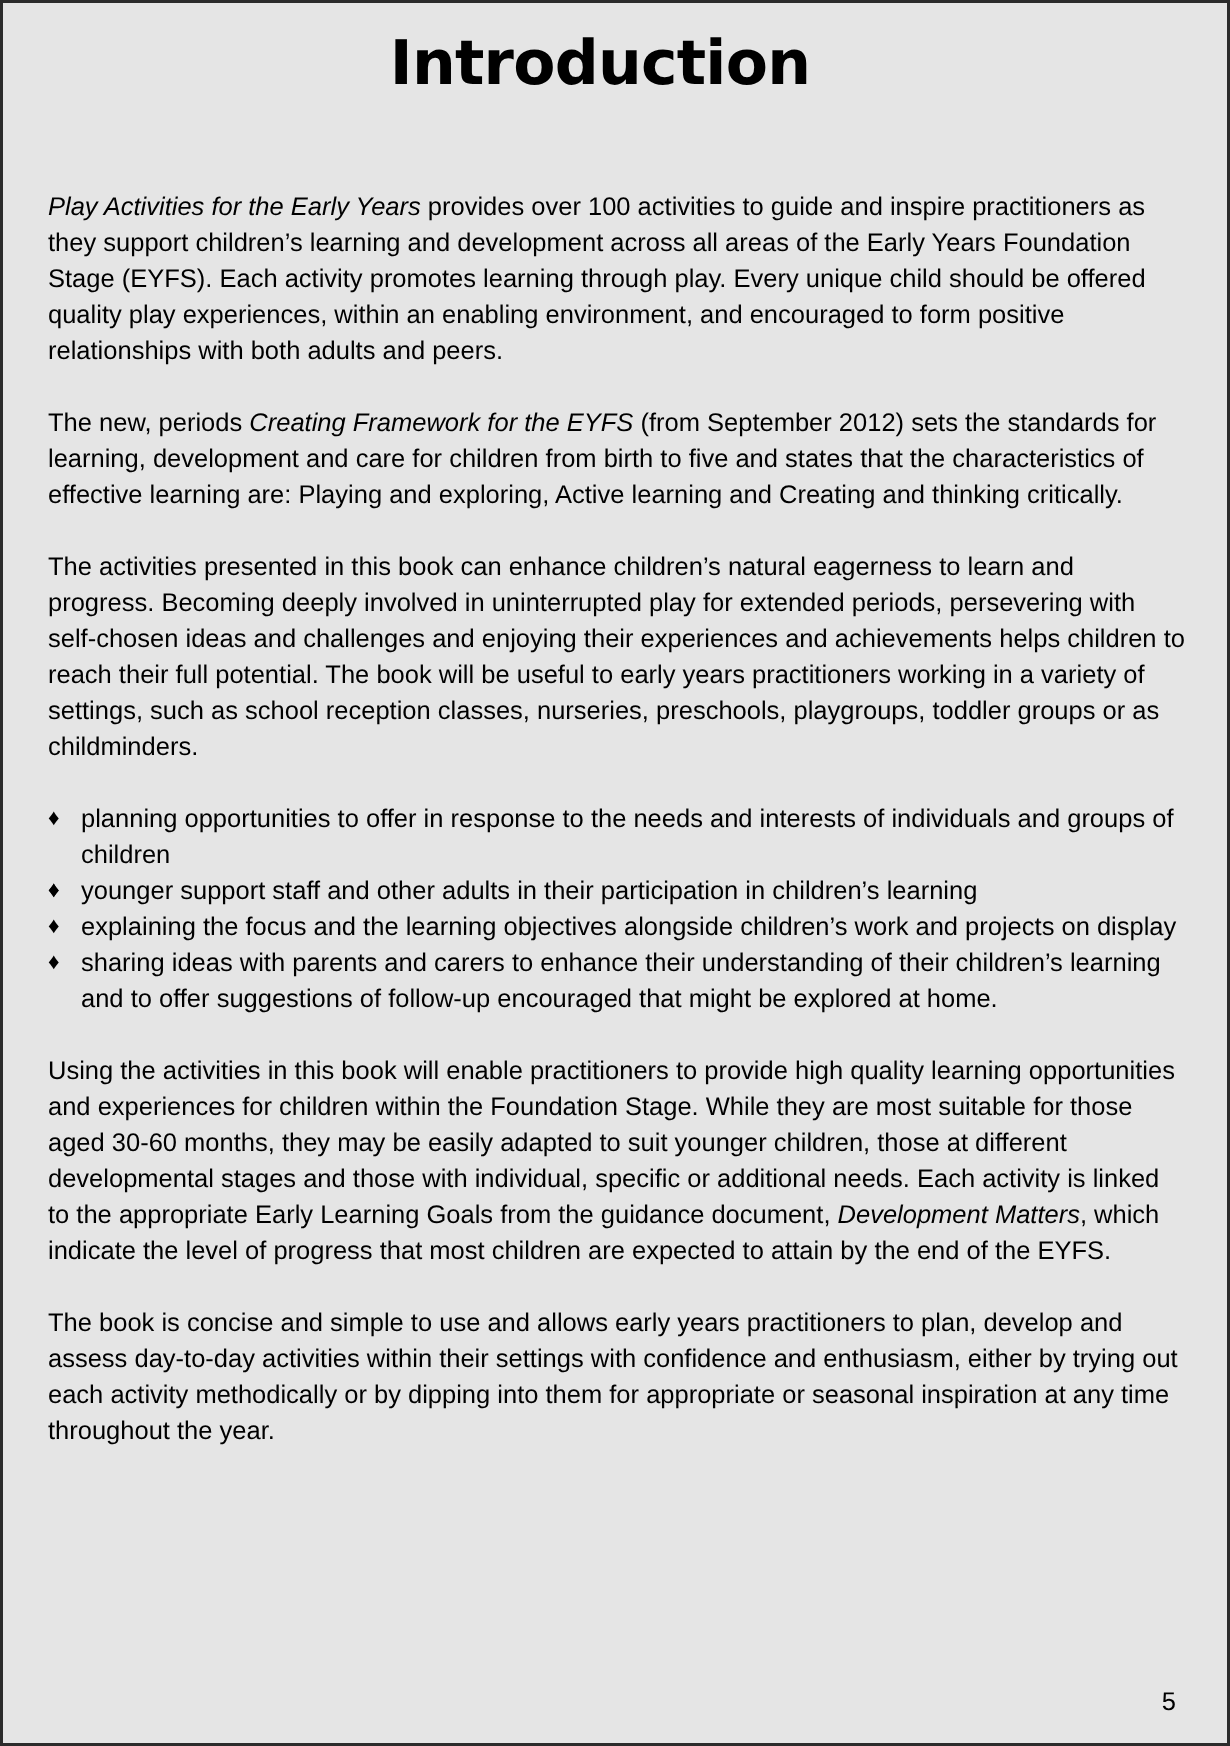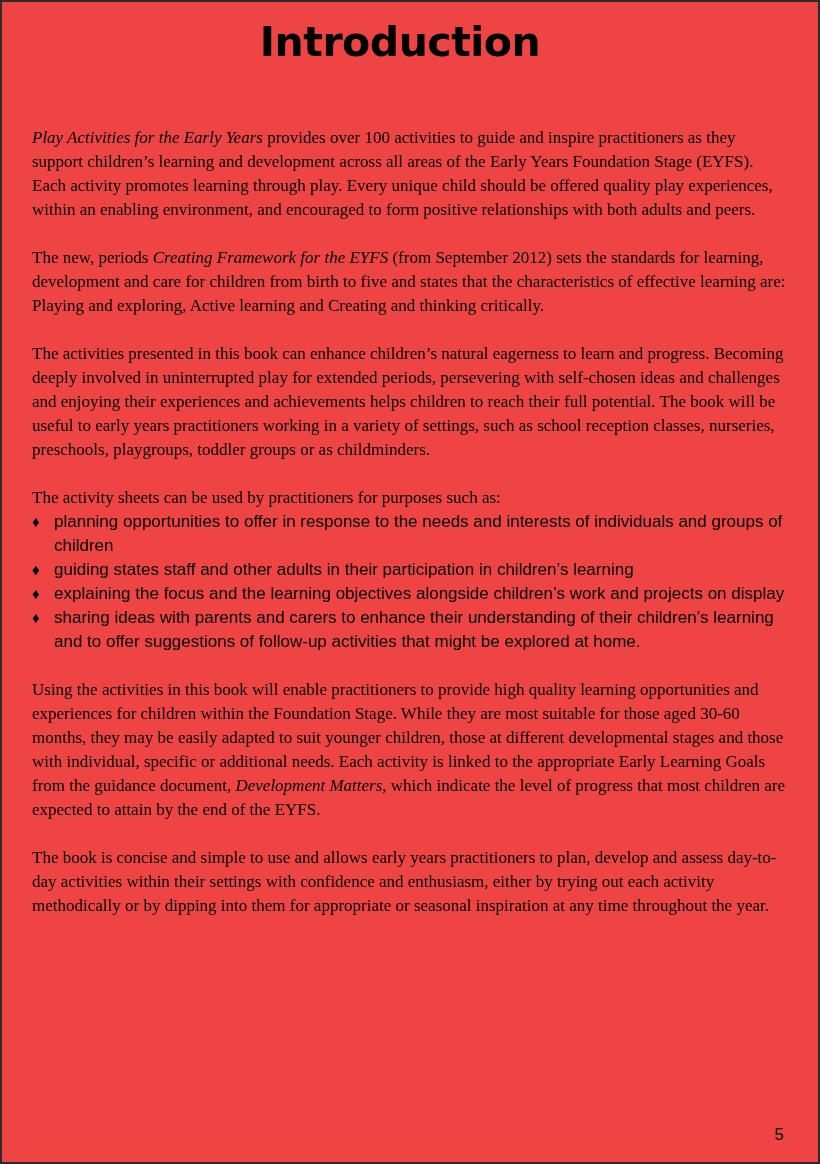--- a/index.html
+++ b/index.html
@@ -8,21 +8,21 @@
     background: #ffffff;
   }
   body {
     font-family: "Liberation Sans", sans-serif;
   }
   .page {
     position: relative;
     width: 820px;
     height: 1164px;
     box-sizing: border-box;
-    background: #ef4444;
+    background: #e5e5e5;
     border: 2px solid #2b2b2b;
     overflow: hidden;
   }
   .page-inner {
     position: absolute;
     left: 30px;
     top: 0;
     width: 758px;
   }
   .doc-title {
@@ -39,21 +39,20 @@
   }
   .body-block {
     margin-top: 63px;
     color: #000000;
     font-size: 17px;
     line-height: 24px;
   }
   p.para {
     margin: 0 0 24px 0;
     text-align: left;
-    font-family: Liberation Serif, serif;
   }
   p.para.tight {
     margin-bottom: 0;
   }
   em {
     font-style: italic;
   }
   ul.bullets {
     list-style: none;
     margin: 0 0 24px 0;
@@ -89,28 +88,27 @@
     <h1 class="doc-title">Introduction</h1>
 
     <div class="body-block">
 
       <p class="para"><em>Play Activities for the Early Years</em><span> provides over 100 activities to guide and inspire practitioners as they support children’s learning and development across all areas of the Early Years Foundation Stage (EYFS). Each activity promotes learning through play.  Every unique child should be offered quality play experiences, within an enabling environment, and encouraged to form positive relationships with both adults and peers.</span></p>
 
       <p class="para"><span>The new, periods </span><em>Creating Framework for the EYFS</em><span> (from September 2012) sets the standards for learning, development and care for children from birth to five and states that the characteristics of effective learning are: Playing and exploring, Active learning and Creating and thinking critically.</span></p>
 
       <p class="para">The activities presented in this book can enhance children’s natural eagerness to learn and progress. Becoming deeply involved in uninterrupted play for extended periods, persevering with self-chosen ideas and challenges and enjoying their experiences and achievements helps children to reach their full potential. The book will be useful to early years practitioners working in a variety of settings, such as school reception classes, nurseries, preschools, playgroups, toddler groups or as childminders.</p>
 
-      <p class="para tight">The activity sheets can be used by practitioners for purposes such as:</p>
 
       <ul class="bullets">
         <li><span class="bullet-glyph">♦</span><span>planning opportunities to offer in response to the needs and interests of individuals and groups of children</span></li>
         <li><span class="bullet-glyph">♦</span></li>
-        <li><span class="bullet-glyph">♦</span><span>guiding states staff and other adults in their participation in children’s learning</span></li>
+        <li><span class="bullet-glyph">♦</span><span>younger support staff and other adults in their participation in children’s learning</span></li>
         <li><span class="bullet-glyph">♦</span><span>explaining the focus and the learning objectives alongside children’s work and projects on display</span></li>
-        <li><span class="bullet-glyph">♦</span><span>sharing ideas with parents and carers to enhance their understanding of their children’s learning and to offer suggestions of follow-up activities that might be explored at home.</span></li>
+        <li><span class="bullet-glyph">♦</span><span>sharing ideas with parents and carers to enhance their understanding of their children’s learning and to offer suggestions of follow-up encouraged that might be explored at home.</span></li>
       </ul>
 
       <p class="para"><span>Using the activities in this book will enable practitioners to provide high quality learning opportunities and experiences for children within the Foundation Stage. While they are most suitable for those aged 30-60 months, they may be easily adapted to suit younger children, those at different developmental stages and those with individual, specific or additional needs. Each activity is linked to the appropriate Early Learning Goals from the guidance document, </span><em>Development Matters</em><span>, which indicate the level of progress that most children are expected to attain by the end of the EYFS.</span></p>
 
       <p class="para">The book is concise and simple to use and allows early years practitioners to plan, develop and assess day-to-day activities within their settings with confidence and enthusiasm, either by trying out each activity methodically or by dipping into them for appropriate or seasonal inspiration at any time throughout the year.</p>
 
     </div>
   </div>
 
   <div class="page-number">5</div>

